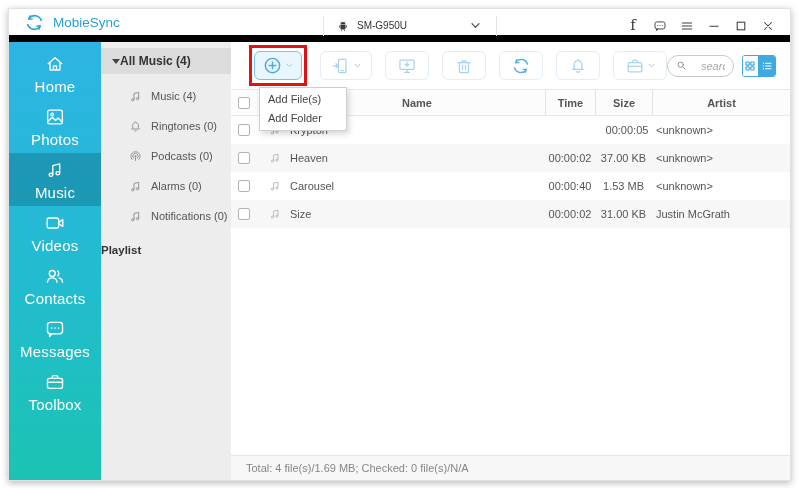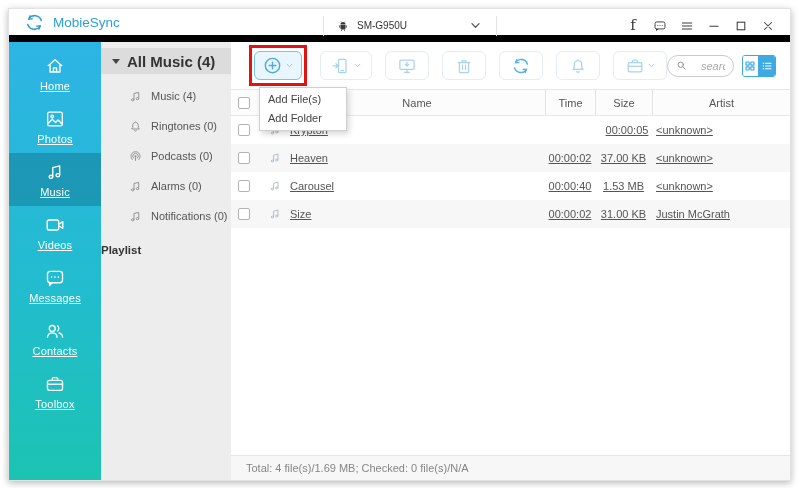--- a/index.html
+++ b/index.html
@@ -29,28 +29,28 @@
   .ctl svg { width: 14px; height: 14px; }
 
   
   .nav { position: absolute; left: 0; top: 33px; bottom: 0; width: 92px;
          background: linear-gradient(180deg, #2db4e4 0%, #22bccf 55%, #1cc3b2 100%);
          padding-top: 5px; }
   .nav-item { height: 53px; display: flex; flex-direction: column; align-items: center;
               justify-content: center; gap: 3px; color: #fff; cursor: pointer; }
   .nav-item.selected { background: rgba(8, 76, 104, .30); }
   .nav-item svg { width: 22px; height: 22px; }
-  .nav-label { font-size: 11px; letter-spacing: .2px; text-decoration: underline; }
+  .nav-label { font-size: 15px; letter-spacing: .2px; }
 
   
   .library { position: absolute; left: 92px; top: 33px; bottom: 0; width: 130px;
              background: #ededed; }
   .lib-header { margin-top: 6px; height: 26px; background: #dcdcdc; display: flex;
-                align-items: center; gap: 7px; padding-left: 11px; font-weight: bold;
-                font-size: 15px; color: #333; cursor: pointer; }
+                align-items: center; padding-left: 11px; font-weight: bold;
+                font-size: 12px; color: #333; cursor: pointer; }
   .tri-down { width: 0; height: 0; border-left: 4px solid transparent;
               border-right: 4px solid transparent; border-top: 5px solid #444; }
   .lib-list { margin-top: 7px; }
   .lib-item { height: 30px; display: flex; align-items: center; gap: 8px;
               padding-left: 27px; color: #555; font-size: 11px; cursor: pointer; }
   .lib-item svg { width: 15px; height: 15px; color: #8e8e8e; flex: 0 0 auto; }
   .lib-playlist { margin-top: 13px; font-weight: bold;
                   font-size: 11.5px; color: #333; }
 
   
@@ -82,34 +82,34 @@
   .tg { width: 20px; height: 20px; display: flex; align-items: center;
         justify-content: center; cursor: pointer; }
   .tg svg { width: 12px; height: 12px; }
   .tg.grid { background: #fdfeff; color: #3fa9e1; border-right: 1px solid #3fa9e1; }
   .tg.list { background: #3fa9e1; color: #fff; }
 
   
   .thead { position: absolute; left: 0; top: 47px; right: 0; height: 27px; display: flex;
            background: #fcfcfc; border-top: 1px solid #e8e8e8; border-bottom: 1px solid #e8e8e8;
            font-size: 11px; color: #555; }
-  .hcell { display: flex; align-items: center; justify-content: center; height: 100%; cursor: pointer; }
+  .hcell { display: flex; align-items: center; justify-content: center; height: 100%; cursor: pointer; font-weight: bold; }
   .c-check { width: 30px; padding-left: 7px; justify-content: flex-start; }
   .c-icon  { width: 28px; }
   .c-name  { flex: 1; }
   .c-time  { width: 50px; }
   .c-size  { width: 57px; }
   .c-artist{ width: 138px; }
   .thead .c-time, .thead .c-size, .thead .c-artist { border-left: 1px solid #e2e2e2; }
 
   .tbody { position: absolute; left: 0; top: 74px; right: 0; }
   .trow { height: 28px; display: flex; align-items: center; font-size: 11px; color: #555;
           cursor: default; }
   .trow:nth-child(even) { background: #f7f7f7; }
-  .rcell { display: flex; align-items: center; height: 100%; text-decoration: underline; }
+  .rcell { display: flex; align-items: center; height: 100%; }
   .trow .c-check { padding-left: 7px; }
   .trow .c-icon { justify-content: center; }
   .trow .c-icon svg { width: 14px; height: 14px; color: #a9b6c2; }
   .trow .c-name { padding-left: 1px; }
   .trow .c-time, .trow .c-size { justify-content: center; }
   .trow .c-artist { padding-left: 4px; }
   .cb { width: 12px; height: 12px; border: 1px solid #b3b3b3; border-radius: 2px;
         background: #fff; cursor: pointer; }
 
   
@@ -321,29 +321,29 @@
       <span class="nav-label">Music</span>
     </div>
     <div class="nav-item">
       <svg>
           <use href="#i-videos"></use>
         </svg>
       <span class="nav-label">Videos</span>
     </div>
     <div class="nav-item">
       <svg>
+          <use href="#i-contacts"></use>
+        </svg>
+      <span class="nav-label">Contacts</span>
+    </div>
+    <div class="nav-item">
+      <svg>
           <use href="#i-messages"></use>
         </svg>
       <span class="nav-label">Messages</span>
-    </div>
-    <div class="nav-item">
-      <svg>
-          <use href="#i-contacts"></use>
-        </svg>
-      <span class="nav-label">Contacts</span>
     </div>
     <div class="nav-item">
       <svg>
           <use href="#i-briefcase"></use>
         </svg>
       <span class="nav-label">Toolbox</span>
     </div>
   </div>
 
   <div class="library">

